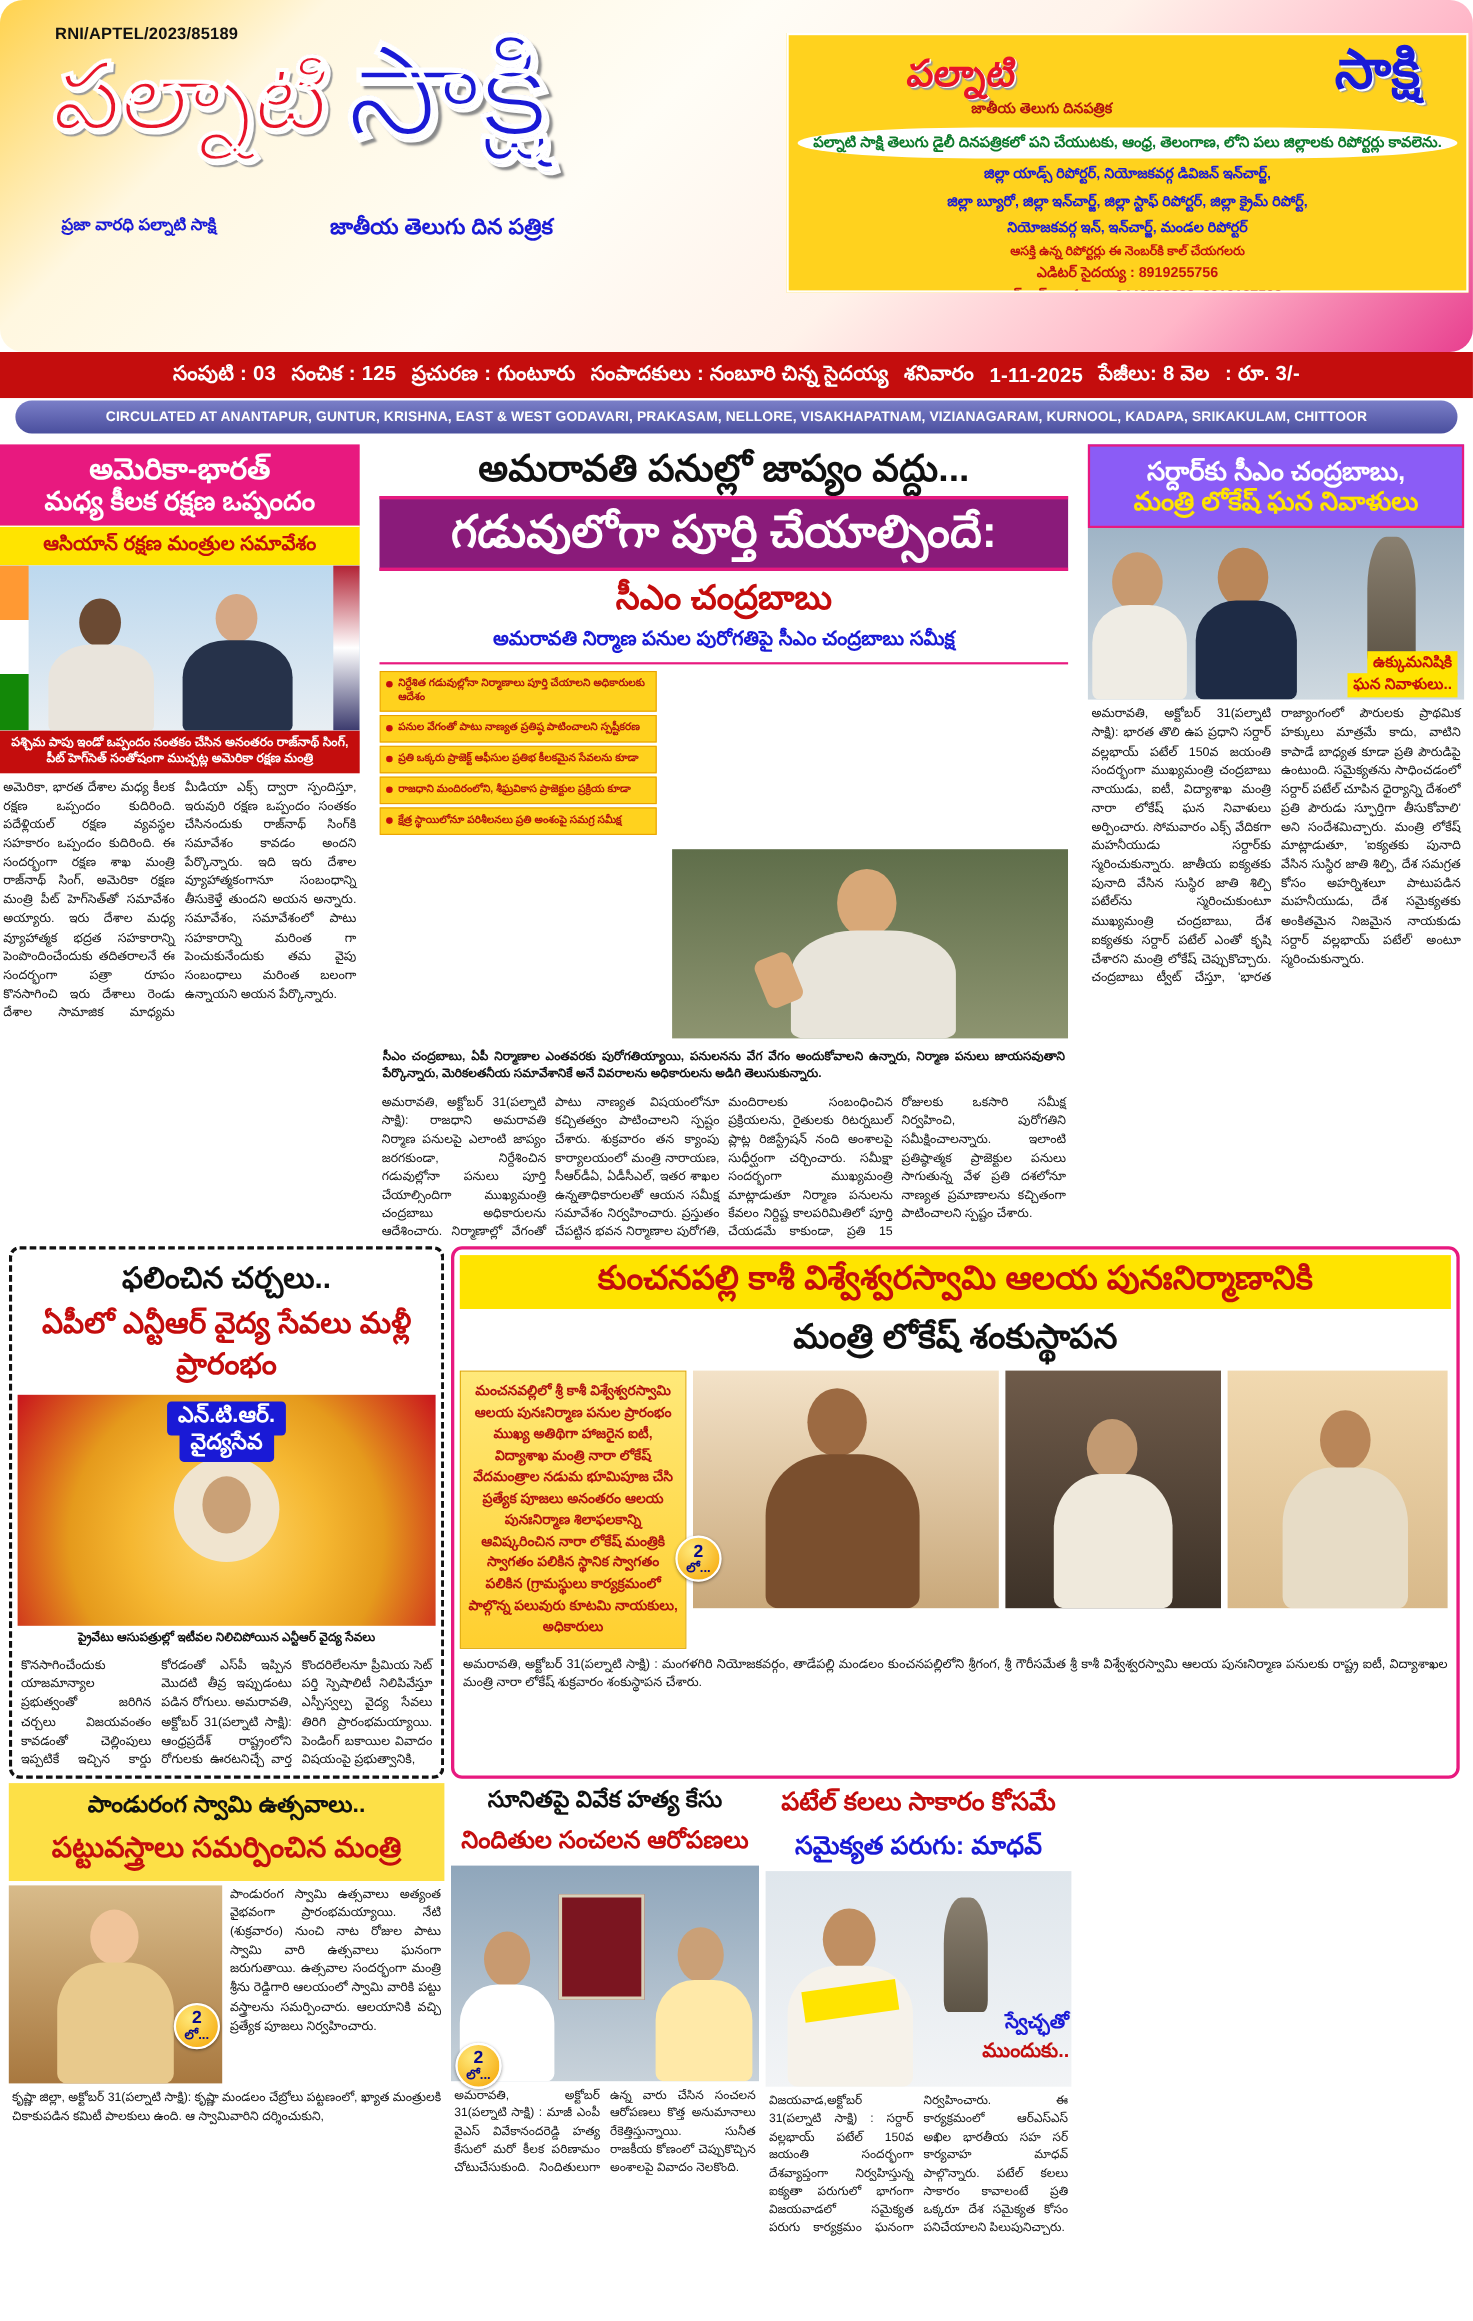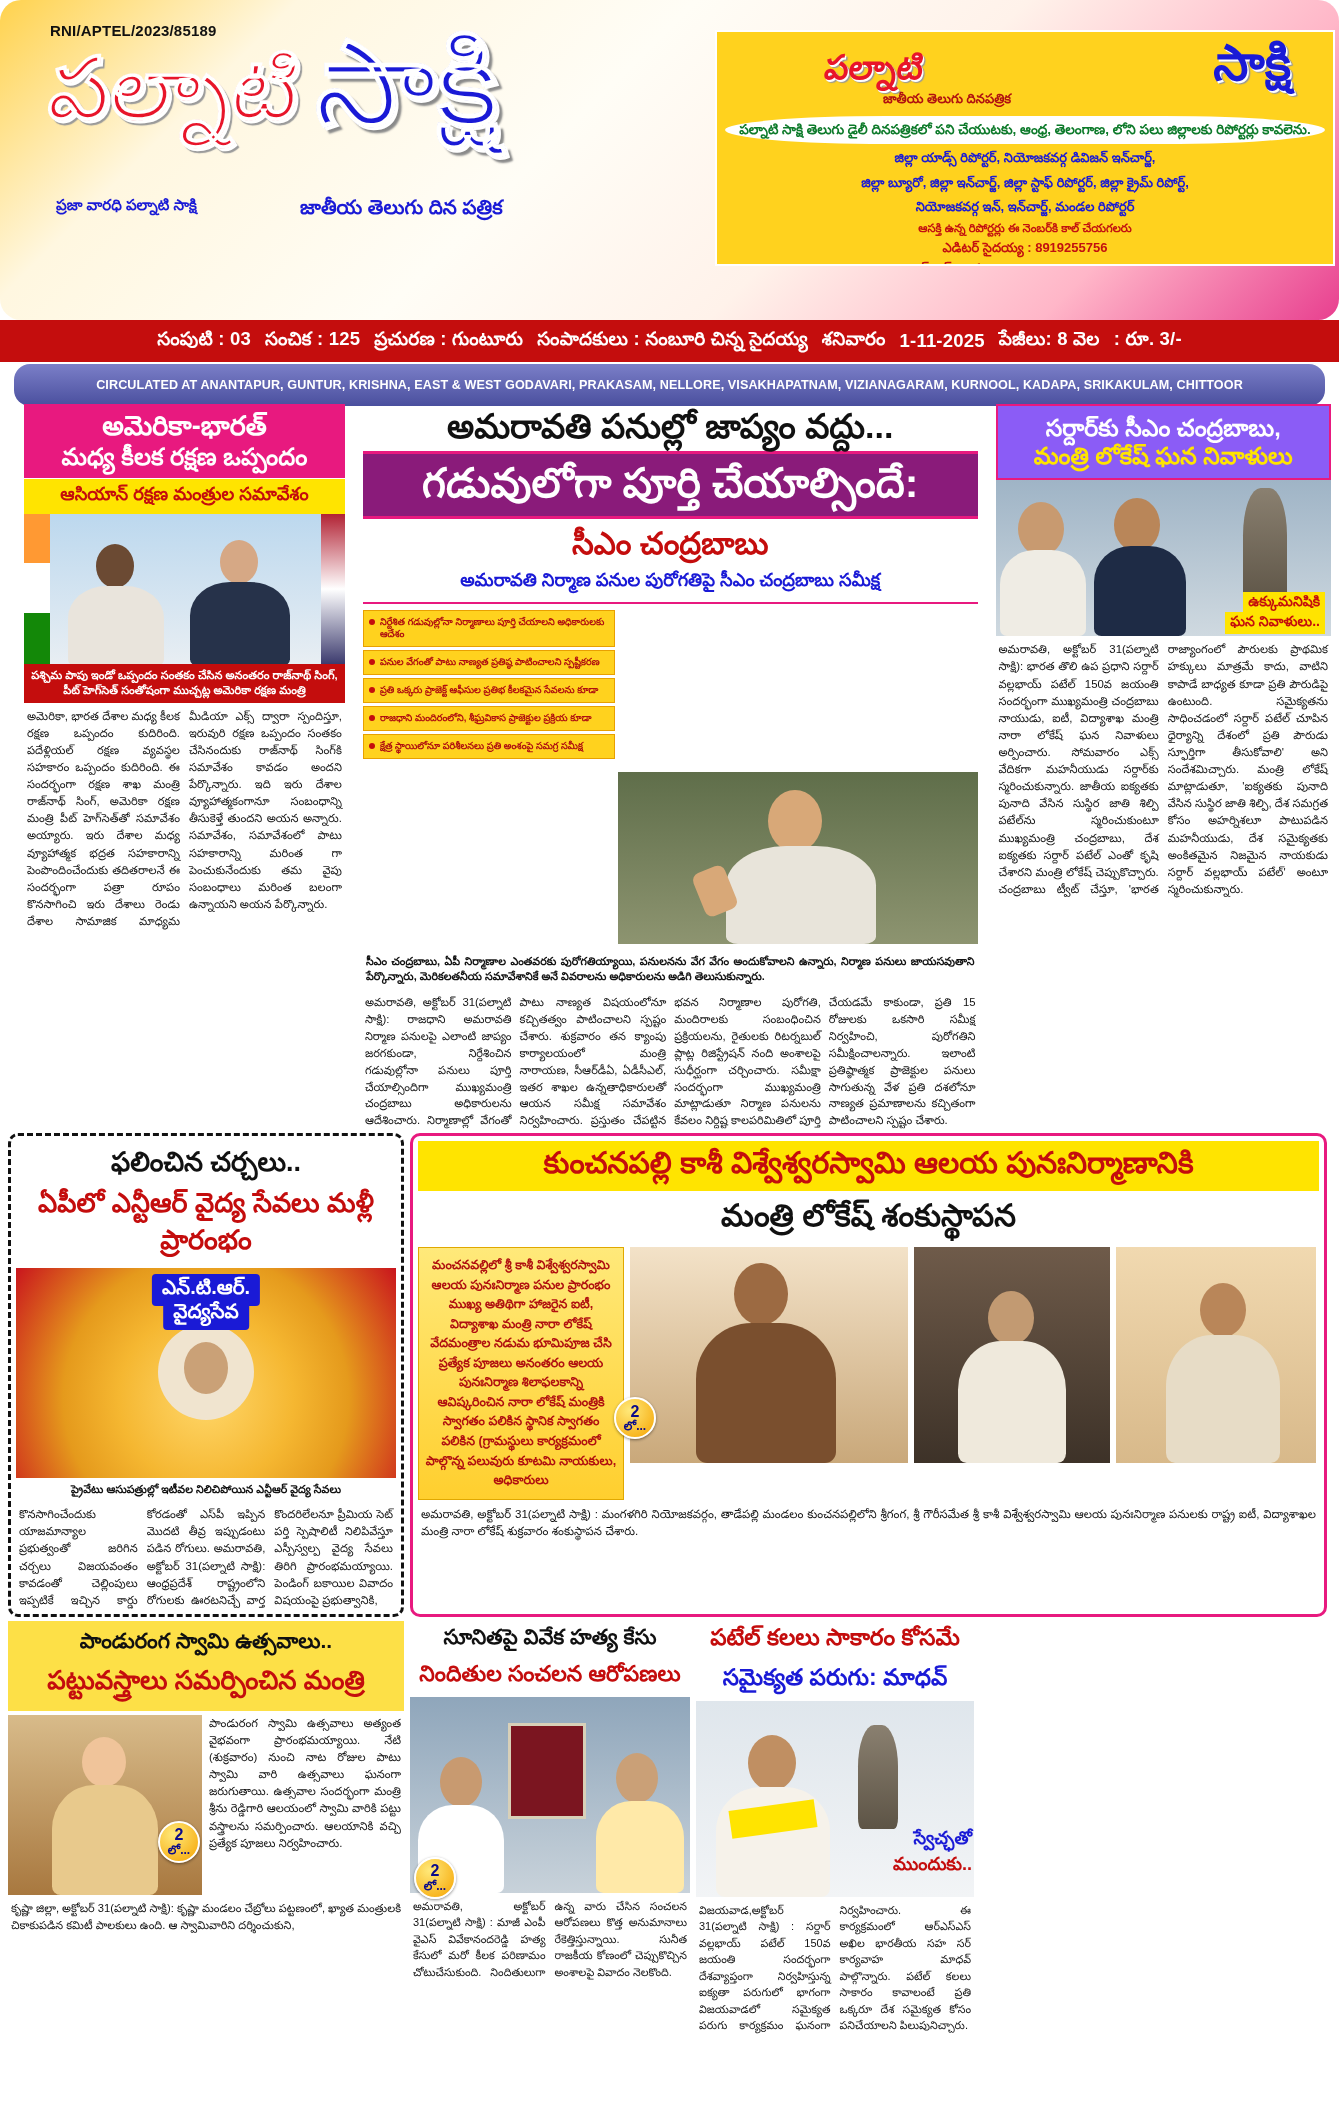--- a/index.html
+++ b/index.html
@@ -84,28 +84,28 @@
   
   .infobar {
     height: 42px; background:#c40d0d; color:#fff;
     display:flex; align-items:center; justify-content:center; gap: 14px;
     font-size: 18.5px; font-weight: bold; letter-spacing:.2px;
   }
   .infobar span { white-space: nowrap; }
 
   .circbar-wrap { height: 36px; padding: 2px 14px 0; background:#fff; }
   .circbar {
-    height: 42px; background: linear-gradient(180deg,#7b7fc8,#4a4f9e);
+    height: 30px; background: linear-gradient(180deg,#7b7fc8,#4a4f9e);
     border-radius: 16px; color:#fff; display:flex; align-items:center;
     justify-content:center; font-size: 12.6px; font-weight: bold;
     letter-spacing: .1px;
   }
 
   
-  .content { display:flex; padding: 6px 8px 0 24px; gap: 18px; }
+  .content { display:flex; padding: 6px 8px 0 0; gap: 18px; }
   .col-left { width: 330px; }
   .col-mid  { width: 632px; }
   .col-right{ width: 345px; }
 
   .hl-pink {
     background:#e8197f; color:#fff; text-align:center; font-weight:bold;
     padding: 7px 4px; font-size: 27px; line-height: 1.18;
   }
   .hl-pink .l2 { font-size: 24px; display:block; }
   .hl-yellow-bar {

